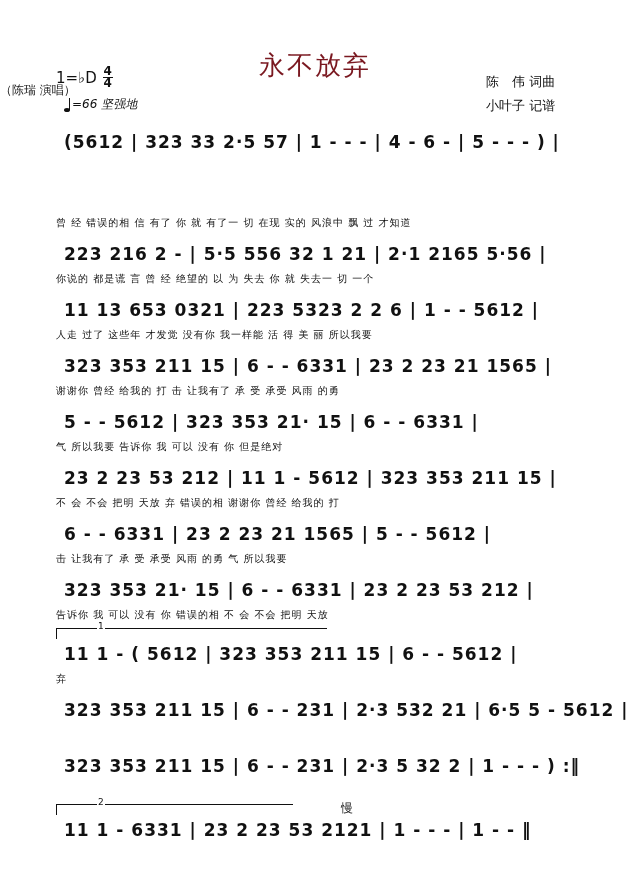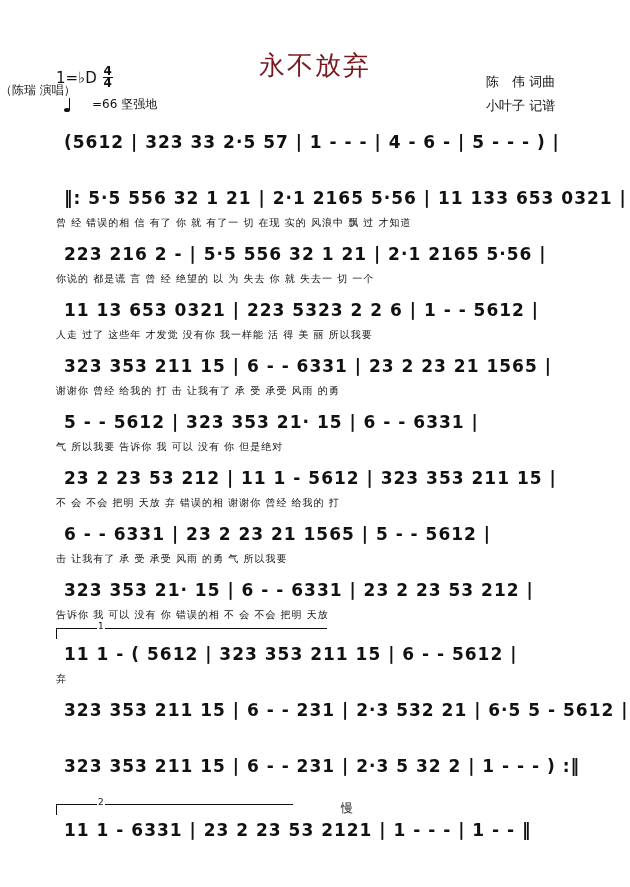--- a/index.html
+++ b/index.html
@@ -7,21 +7,21 @@
          font-family:"DejaVu Sans", "Liberation Sans", sans-serif; color:#111; }
   .header { position:absolute; left:0; top:0; width:630px; height:120px; }
   .title { position:absolute; left:0; width:630px; top:48px; text-align:center;
            font-family:Liberation Serif, serif; font-size:26px;
            color:#7a1820; letter-spacing:2px; }
   .singer { position:absolute; left:0; width:630px; top:82px; text-align:left;
             font-size:12px; color:#222; }
   .key { position:absolute; left:56px; top:66px; font-size:15px; display:flex; align-items:center; gap:6px; }
   .timesig { display:inline-flex; flex-direction:column; align-items:center; font-size:12px; font-weight:bold; line-height:11px; }
   .timesig span.bar { width:10px; border-top:1px solid #111; }
-  .tempo { position:absolute; left:64px; top:96px; font-size:12px; display:flex; gap:20px; align-items:center; }
+  .tempo { position:absolute; left:64px; top:96px; font-size:12px; display:flex; gap:0; align-items:center;font-style:italic; }
   .note-icon { display:inline-block; position:relative; width:8px; height:14px; }
   .note-icon:before { content:""; position:absolute; left:0; bottom:0; width:6px; height:4px; background:#111; border-radius:50%; }
   .note-icon:after { content:""; position:absolute; left:5px; bottom:2px; width:1px; height:12px; background:#111; }
   .credits { position:absolute; left:486px; top:70px; font-size:13px; line-height:24px; }
   .score { position:absolute; left:56px; top:128px; width:520px; }
   .row { position:relative; height:56px; }
   .row .notes { position:absolute; left:8px; top:0; width:520px; height:28px; display:flex; align-items:center;
                 font-size:17px; font-weight:bold; letter-spacing:1px; white-space:nowrap; }
   .row .lyrics { position:absolute; left:0; top:32px; width:520px; font-size:10px; white-space:nowrap; letter-spacing:1px; }
   .volta { position:absolute; top:-12px; height:10px; border-top:1px solid #111; border-left:1px solid #111; font-size:9px; }
@@ -51,21 +51,20 @@
     <div>小叶子 记谱</div>
   </div>
 </div>
 
 <div class="score">
   <div class="row">
       <div class="notes">(5612 | 323 33 2·5 57 | 1 - - - | 4 - 6 - | 5 - - - ) |</div>
       <div class="lyrics"></div>
     </div>
   <div class="row">
-      <div class="notes">‖: 5·5 556 32 1 21 | 2·1 2165 5·56 | 11 133 653 0321 |</div>
       <div class="lyrics">曾 经 错误的相  信 有了 你 就 有了一  切   在现 实的 风浪中 飘 过  才知道</div>
     </div>
   <div class="row">
       <div class="notes">223 216 2 - | 5·5 556 32 1 21 | 2·1 2165 5·56 |</div>
       <div class="lyrics">你说的 都是谎 言    曾  经 绝望的 以   为 失去   你 就  失去一  切   一个</div>
     </div>
   <div class="row">
       <div class="notes">11 13 653 0321 | 223 5323 2 2 6 | 1 - - 5612 |</div>
       <div class="lyrics">人走 过了 这些年   才发觉  没有你  我一样能 活  得 美   丽        所以我要</div>
     </div>

